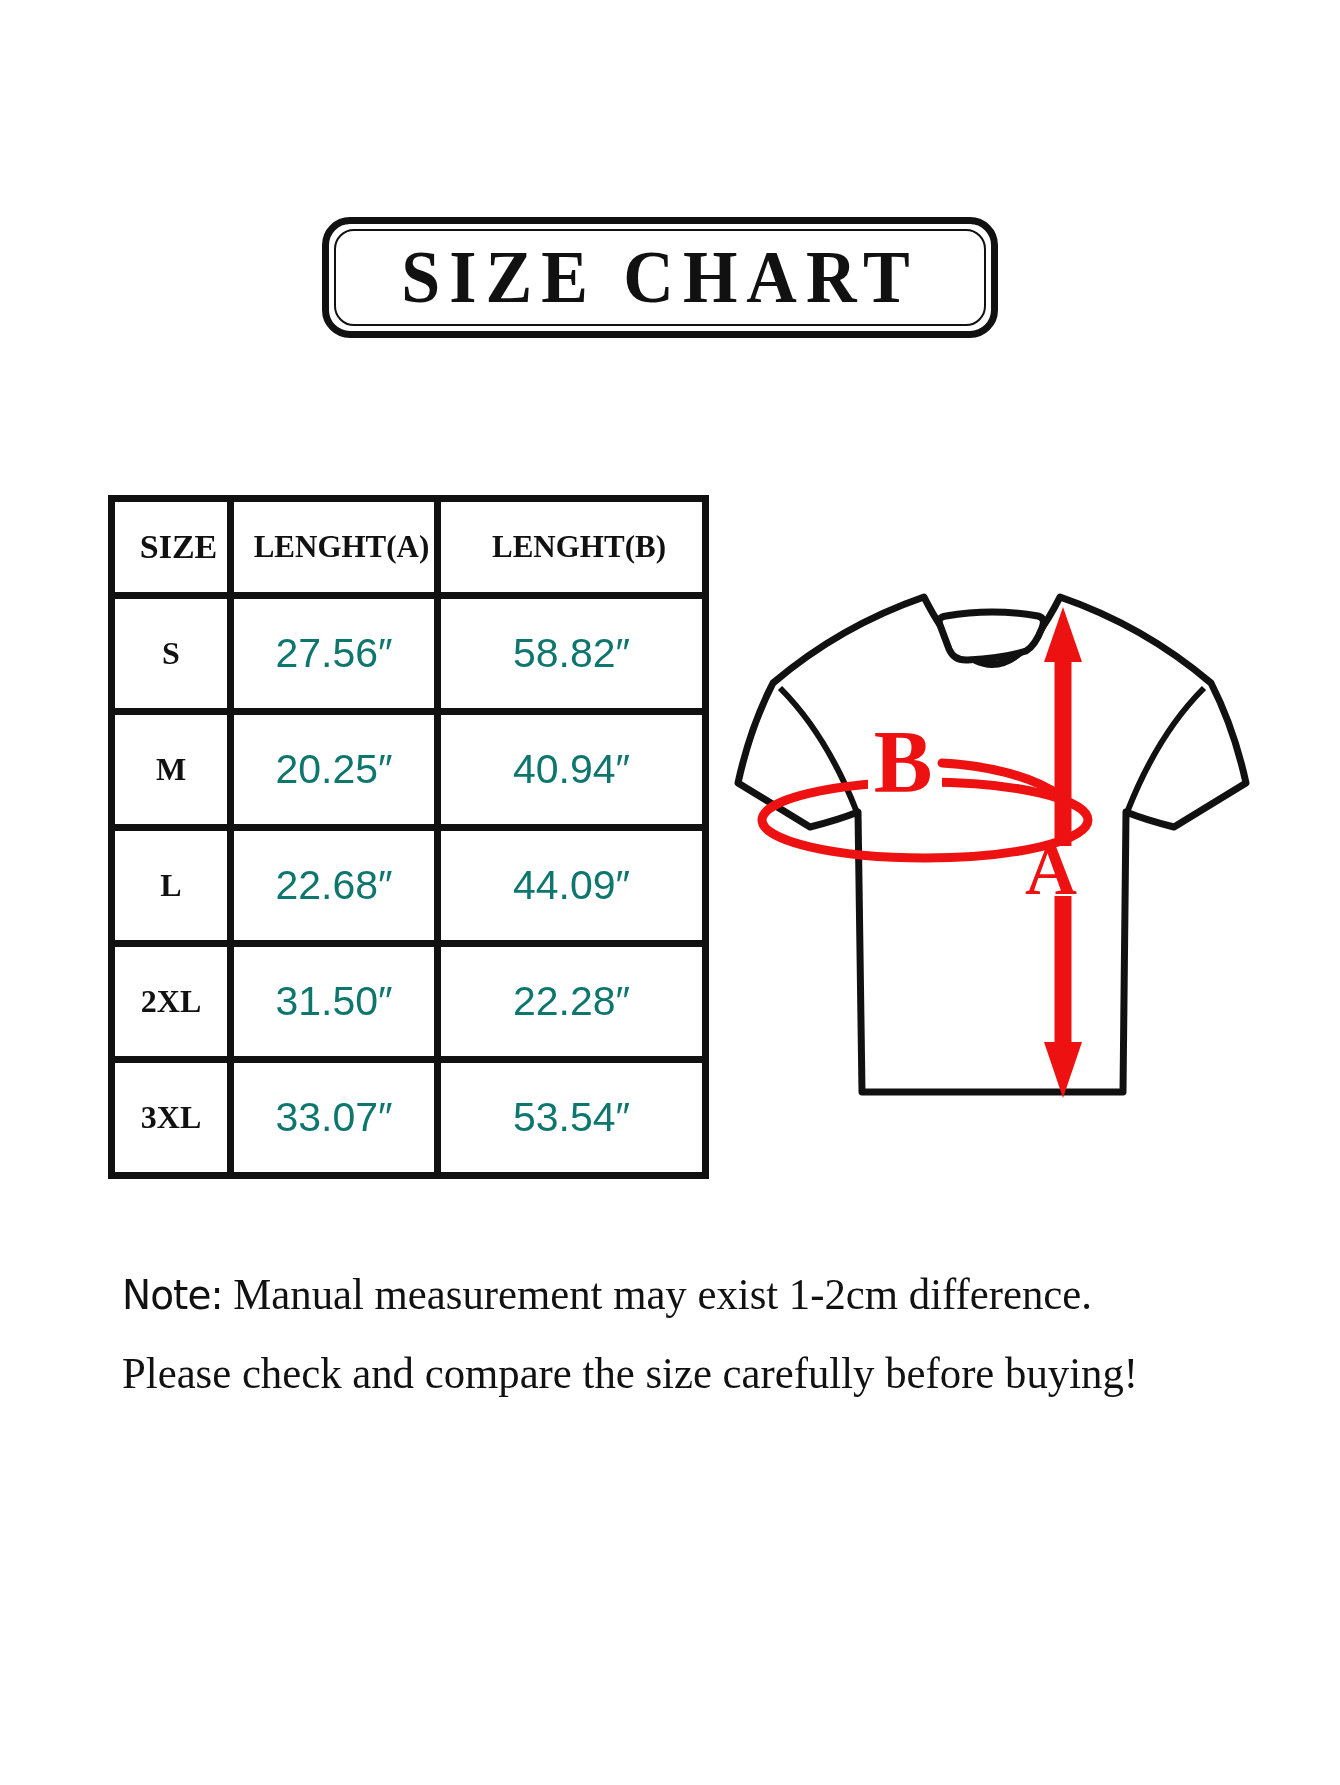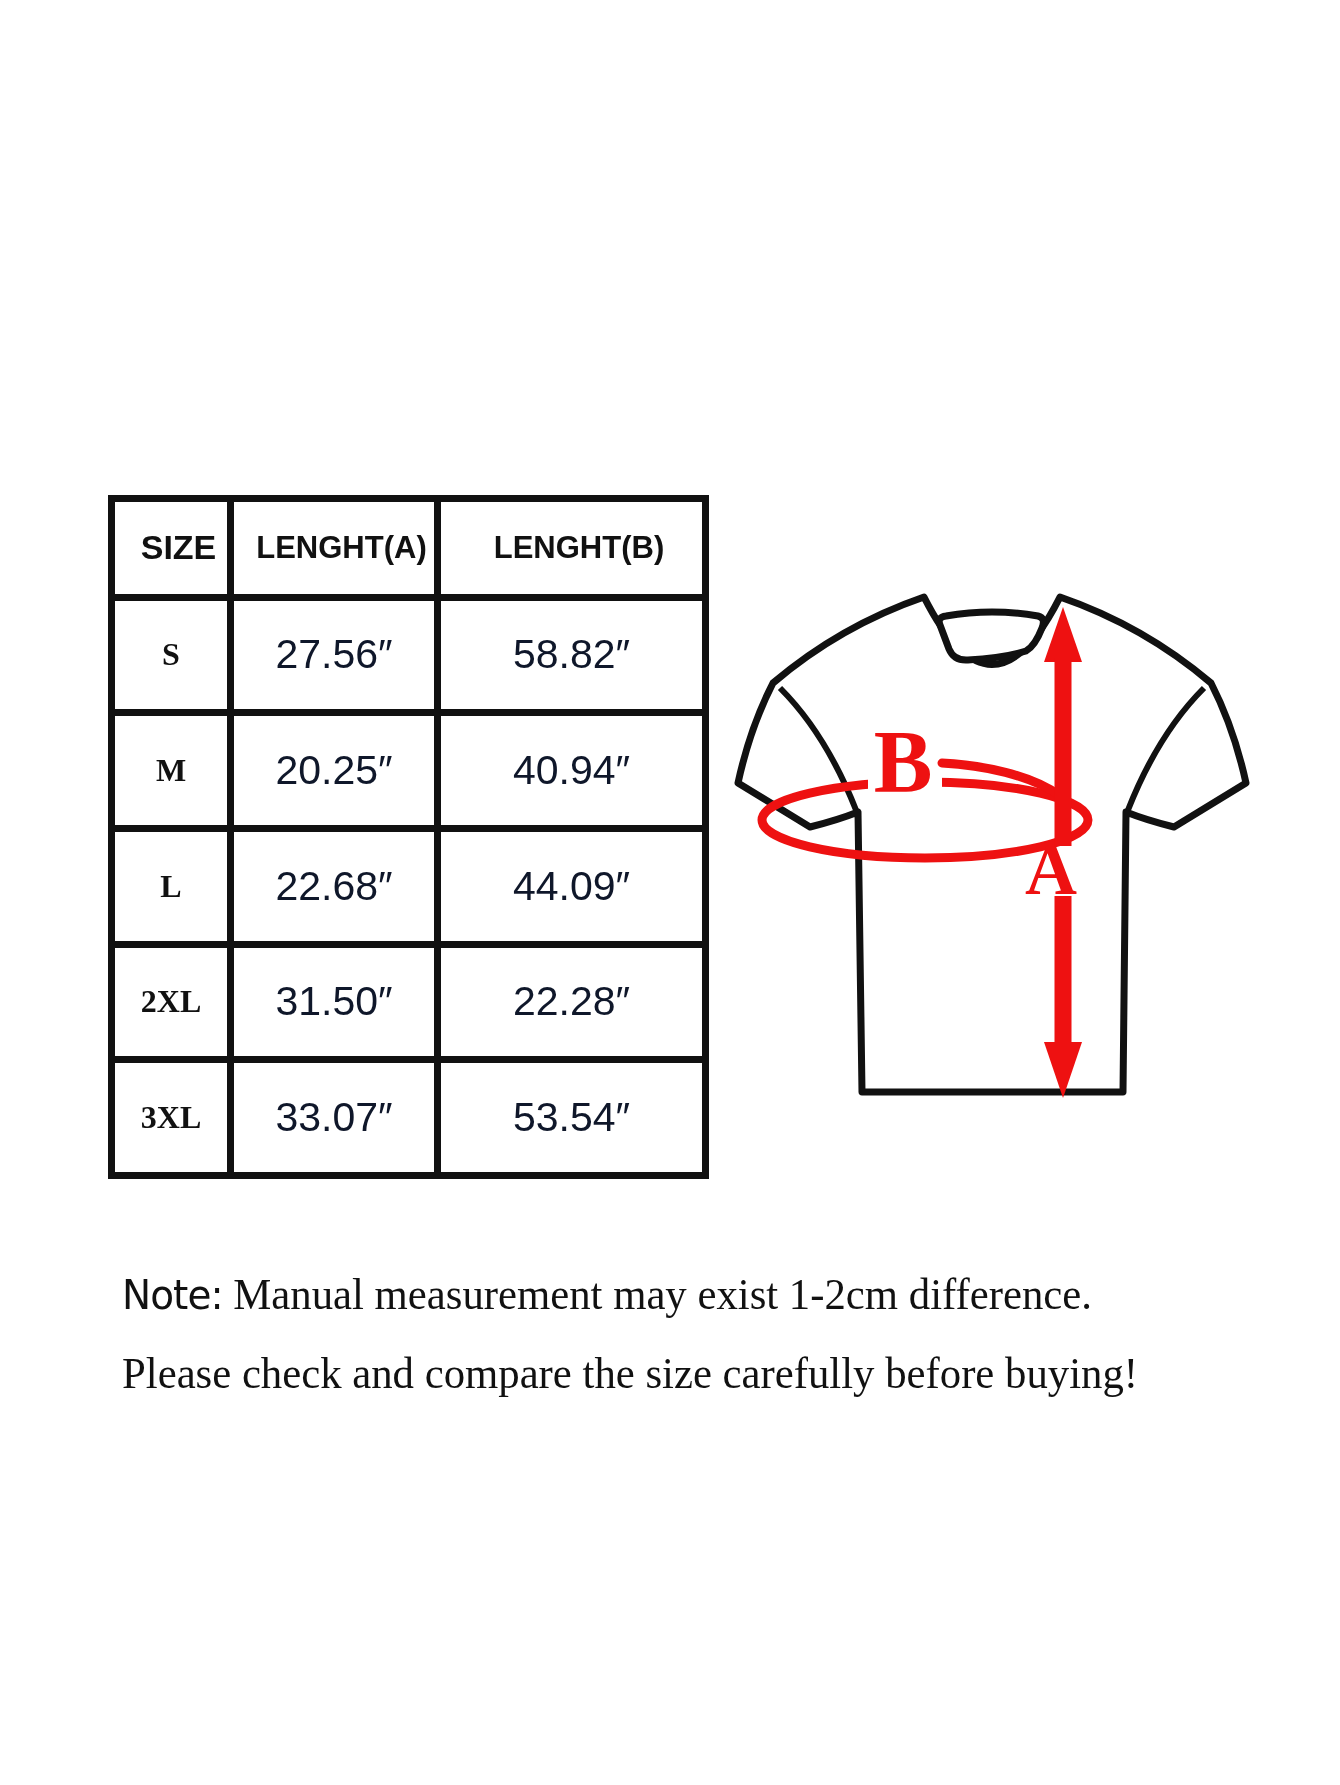--- a/index.html
+++ b/index.html
@@ -14,41 +14,46 @@
   .title-text{font-family:"Liberation Serif",serif;font-weight:bold;font-size:70px;
               letter-spacing:9px;white-space:nowrap;transform:scaleY(1.05);}
 
   
   table.size-table{position:absolute;left:108px;top:495px;width:589px;height:684px;
                    border-collapse:collapse;table-layout:fixed;background:#fff;}
   table.size-table td{border:7px solid #111;text-align:center;vertical-align:middle;padding:0;}
   td.c-size{width:112px;}
   td.c-a{width:200px;}
   td.c-b{width:261px;}
-  .hdr{font-family:Liberation Sans, sans-serif;font-weight:bold;font-size:31px;letter-spacing:0px;
+  .hdr{font-family:Liberation Serif, serif;font-weight:bold;font-size:31px;letter-spacing:0px;
        transform:scaleY(1.12);margin-left:15px;}
   .hdr-size{font-size:34px;}
   .size-label{font-family:"Liberation Serif",serif;font-weight:bold;font-size:32px;transform:scaleY(1.1);}
-  .val{font-family:"Liberation Sans",sans-serif;font-size:41px;color:#0f172a;}
+  .val{font-family:"Liberation Sans",sans-serif;font-size:41px;color:#0f766e;}
 
   
   .diagram{position:absolute;left:660px;top:520px;width:660px;height:600px;}
 
   
   .note{position:absolute;left:122px;top:1255px;width:1120px;
         font-family:"Liberation Serif",serif;font-size:45px;color:#111;
         transform:scaleX(0.95);transform-origin:left top;}
   .note .line{white-space:nowrap;line-height:78px;}
   .note-prefix{font-family:"DejaVu Sans",sans-serif;font-size:41px;letter-spacing:-1px;}
 </style>
 </head>
 <body>
 
 <div id="canvas">
 
+  <div class="title-box">
+    <div class="inner">
+      <div class="title-text">SIZE CHART</div>
+    </div>
+  </div>
 
   <table class="size-table">
     <tbody id="size-tbody">
       <tr>
         <td class="c-size"><span class="hdr hdr-size">SIZE</span></td>
         <td class="c-a"><span class="hdr">LENGHT(A)</span></td>
         <td class="c-b"><span class="hdr">LENGHT(B)</span></td>
       </tr>
     <tr>
           <td class="c-size"><span class="size-label">S</span></td>

